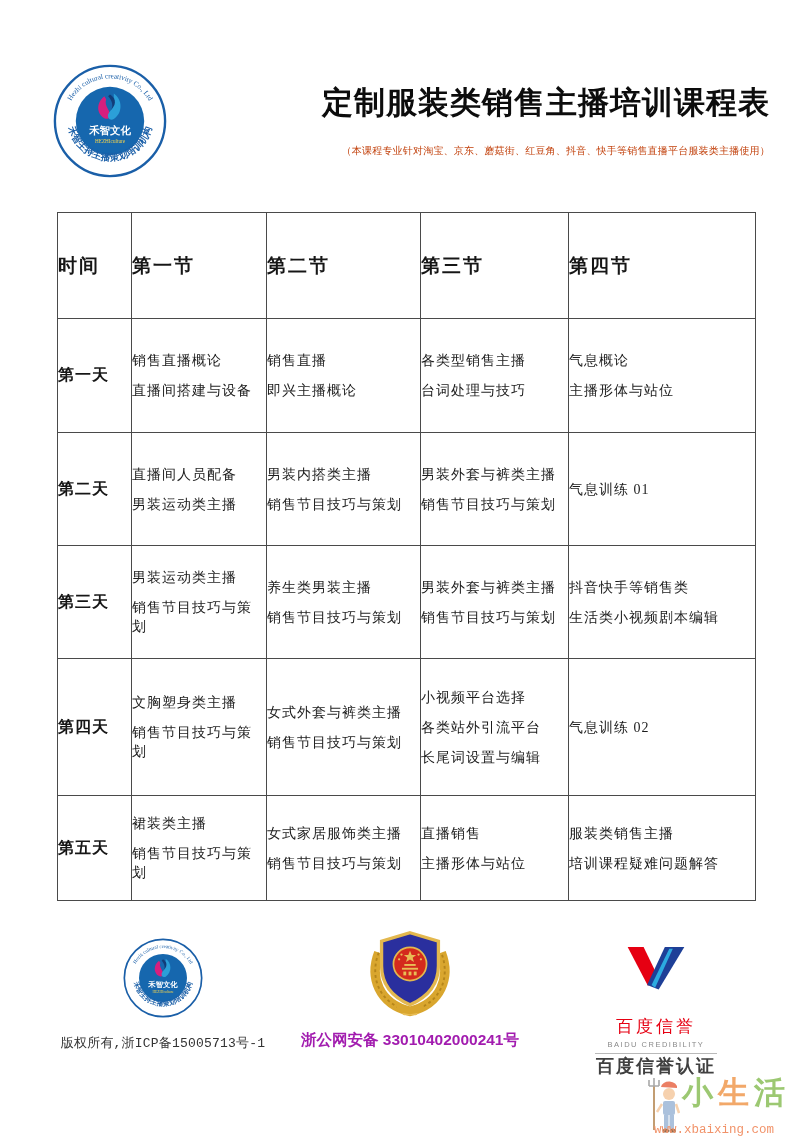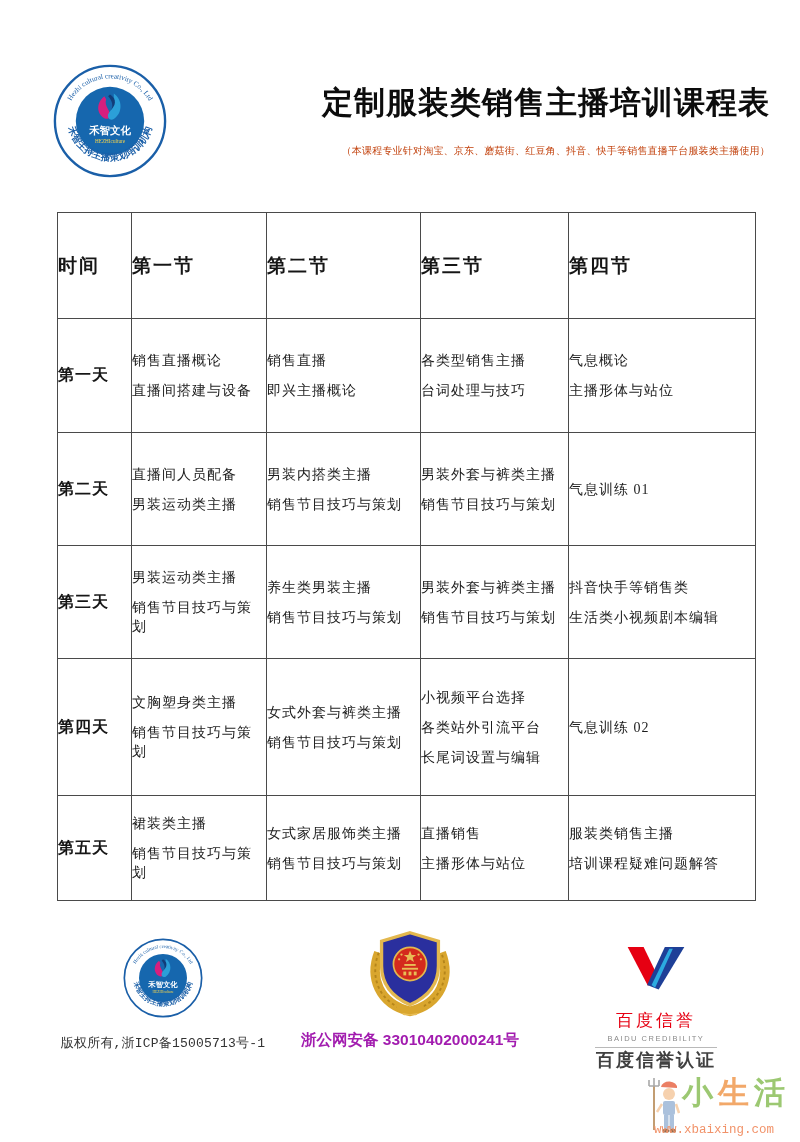--- a/index.html
+++ b/index.html
@@ -43,21 +43,21 @@
 
   
   .footer-block{position:absolute;text-align:center}
   .fb-left{left:48px;top:938px;width:230px}
   .fb-center{left:298px;top:928px;width:224px}
   .fb-right{left:558px;top:944px;width:196px}
   .copyright-text{margin-top:12px;font-family:Liberation Mono, monospace;
                   font-size:13px;color:#333;letter-spacing:.2px;white-space:nowrap}
   .police-text{margin-top:8px;font-family:"Liberation Sans","DejaVu Sans",sans-serif;
                font-size:15.5px;font-weight:700;color:#a21caf;white-space:nowrap}
-  .baidu-cn{margin-top:9px;font-size:17px;letter-spacing:3px;color:var(--baidu-red);
+  .baidu-cn{margin-top:15px;font-size:17px;letter-spacing:3px;color:var(--baidu-red);
             font-family:"Liberation Sans","DejaVu Sans",sans-serif}
   .baidu-en{margin-top:2px;font-size:7.5px;letter-spacing:1.5px;color:#8a8a8a;
             font-family:"Liberation Sans","DejaVu Sans",sans-serif}
   .baidu-divider{width:122px;height:1px;background:#b9b9b9;margin:4px auto 0}
   .baidu-cert{font-size:18px;font-weight:700;letter-spacing:2px;color:#404040;
               font-family:"Liberation Sans","DejaVu Sans",sans-serif}
 
   
   .f-disc{fill:var(--accent-blue)} .f-ring-stroke{stroke:var(--ring-text-blue)}
   .f-ringtext{fill:var(--ring-text-blue)} .f-pink{fill:var(--ribbon-pink)}

